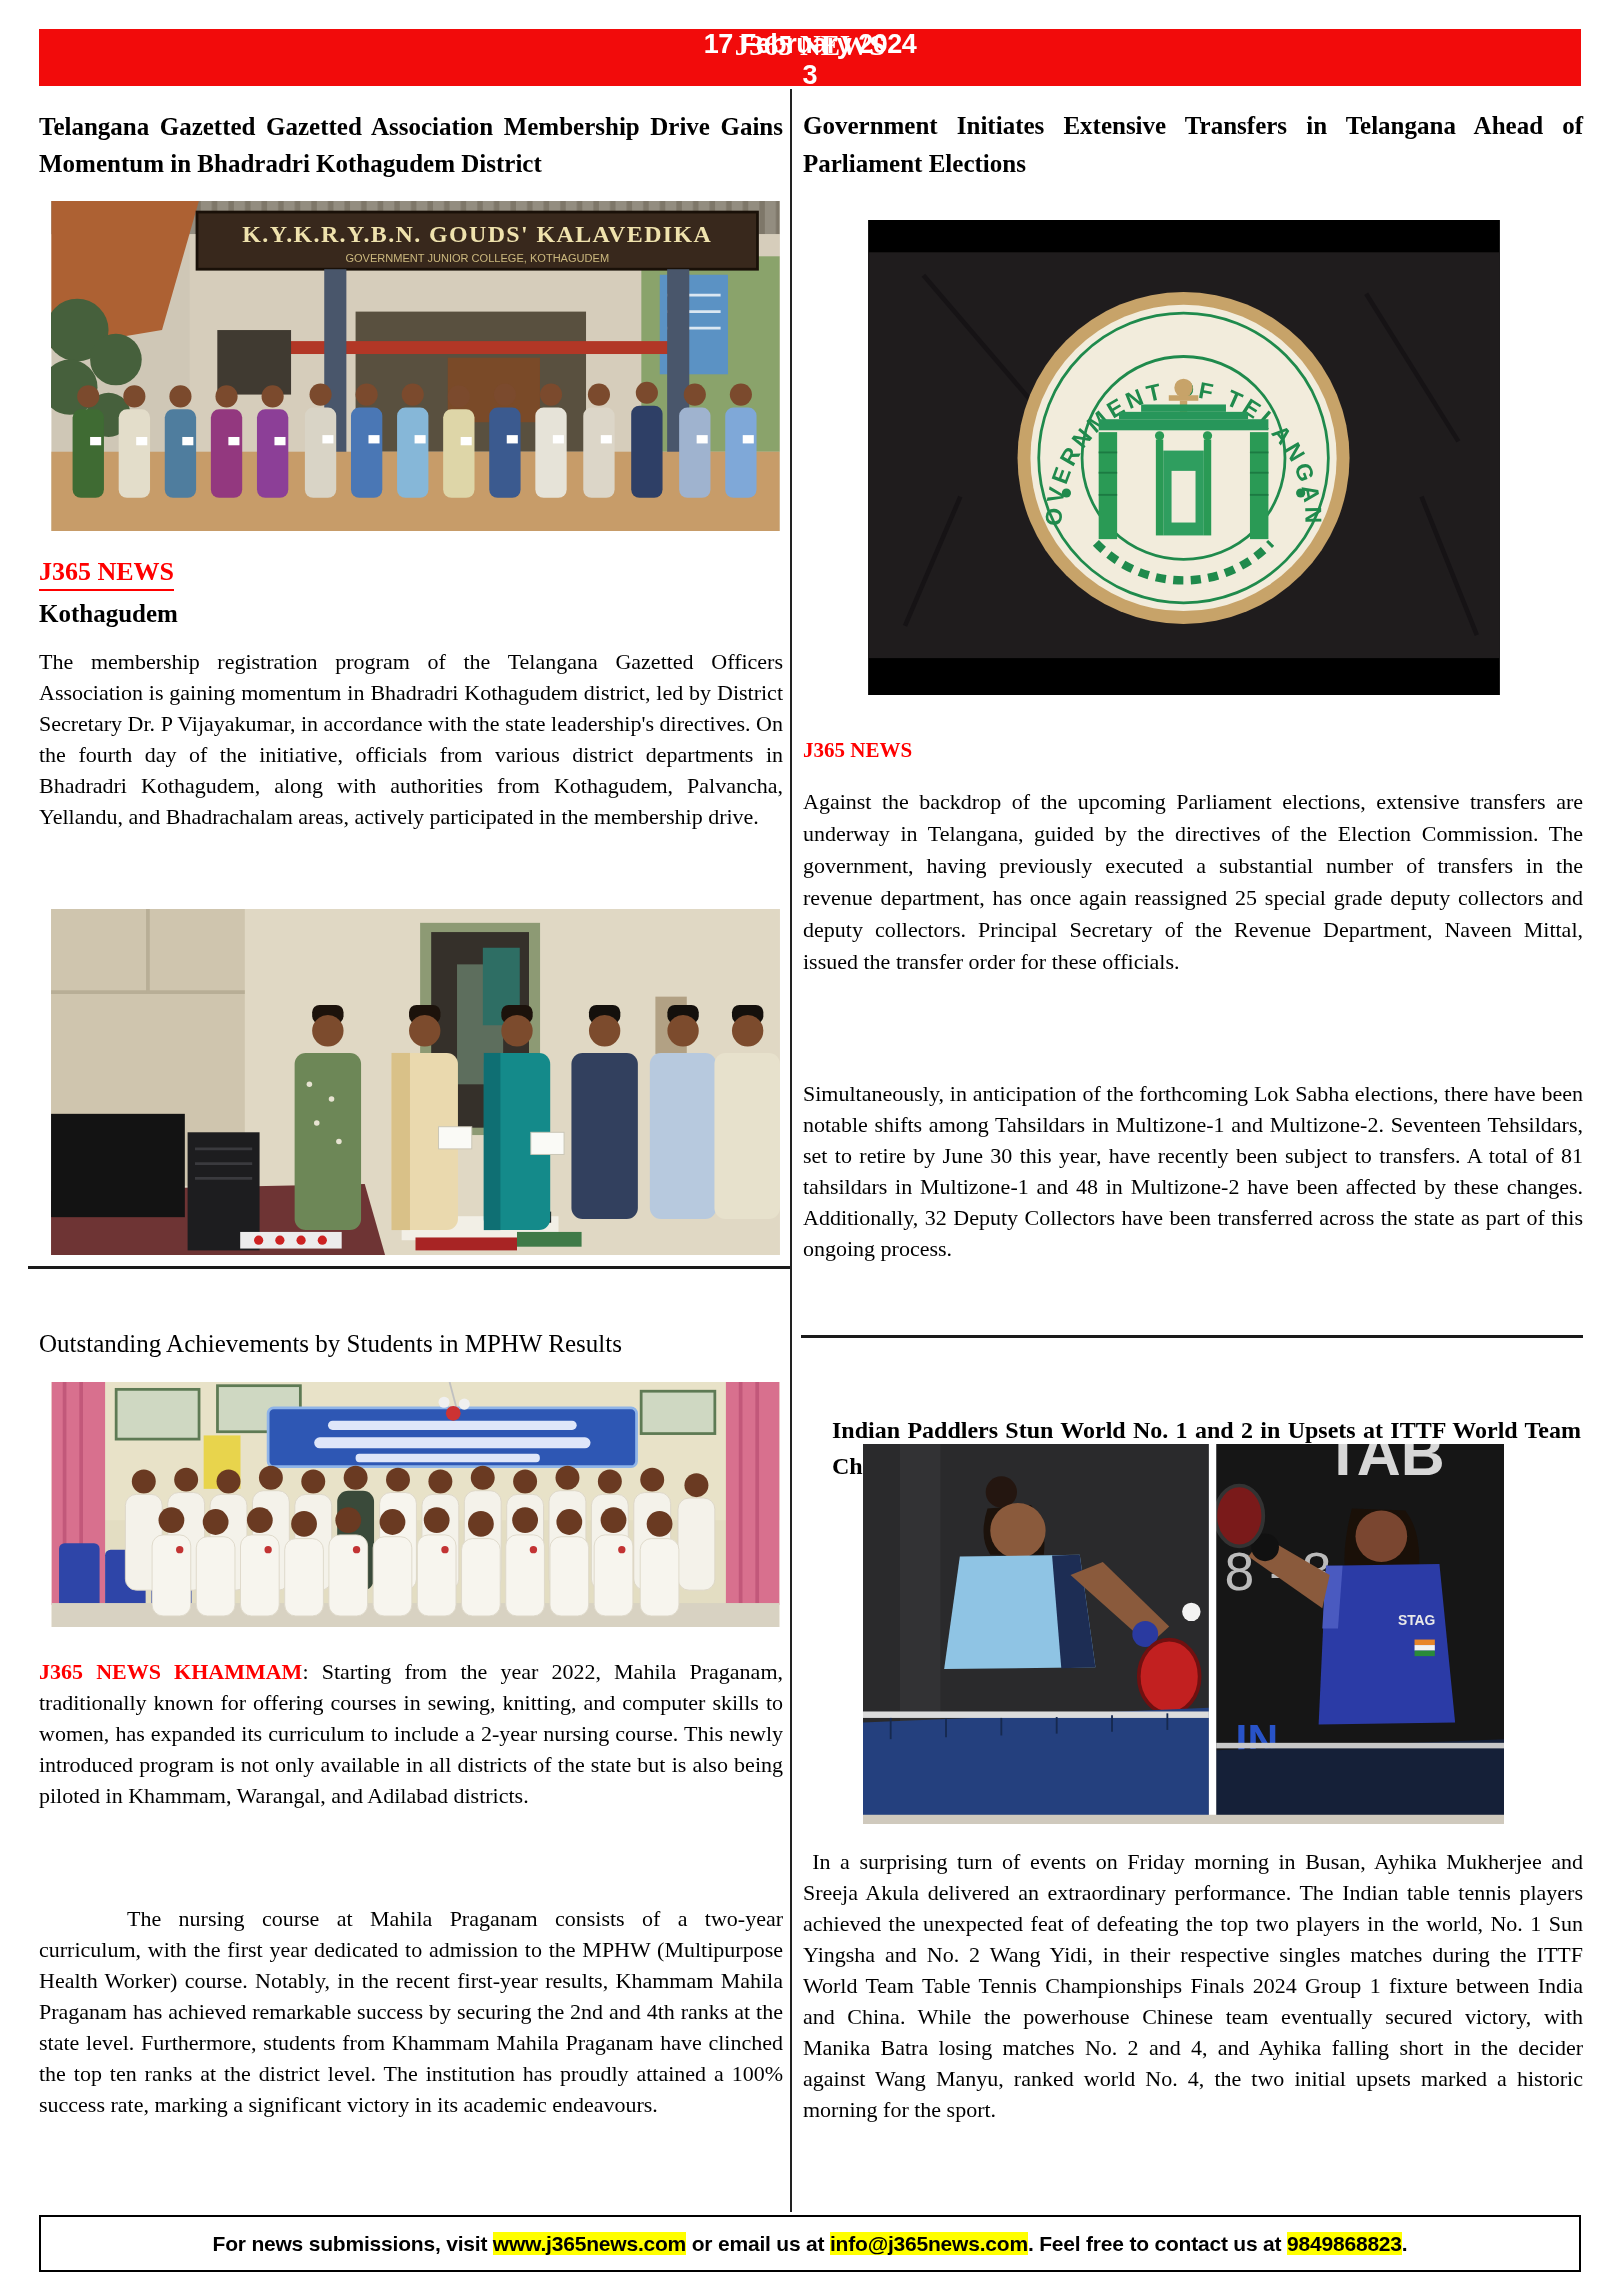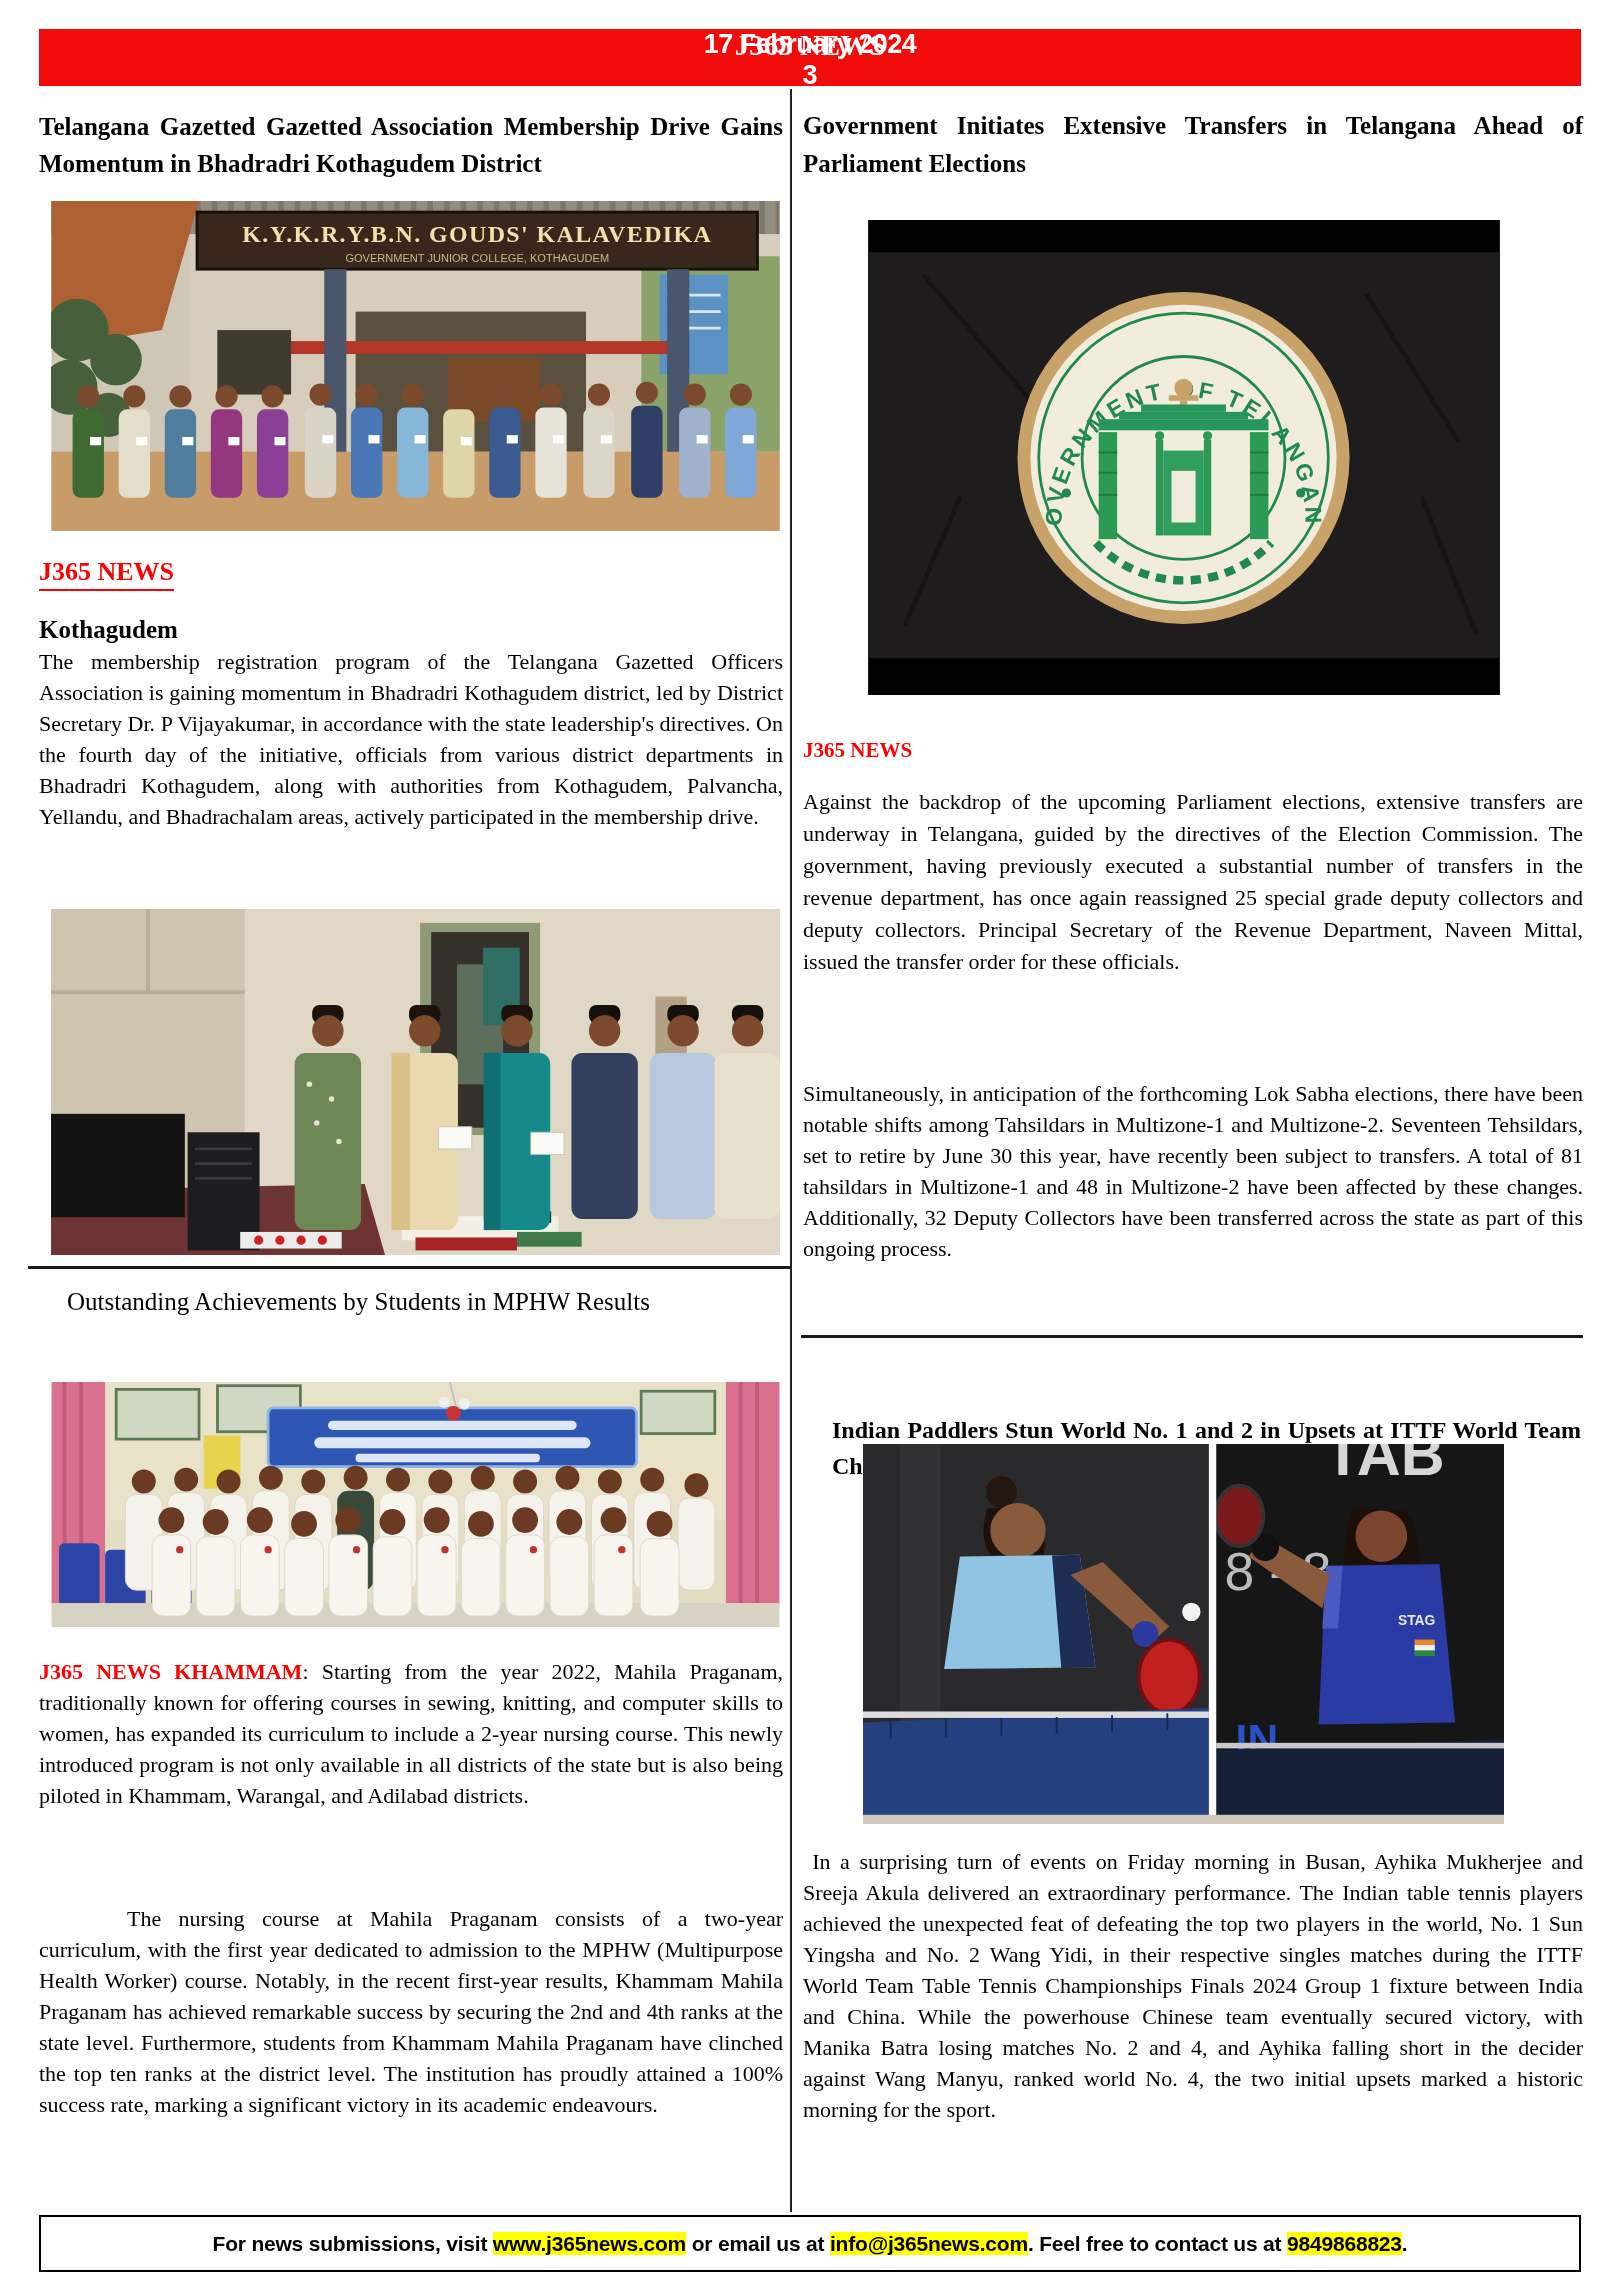--- a/index.html
+++ b/index.html
@@ -148,21 +148,21 @@
         </g>
       <g>
           <circle cx="748" cy="210" r="12" fill="#7b4a2d"></circle>
           <rect x="731" y="224" width="34" height="98" rx="9" fill="#7fa8d8"></rect>
           <rect x="750" y="254" width="12" height="9" fill="#fff"></rect>
         </g>
     </g>
   </svg>
 
   <div class="byline-red" style="left:39px;top:557px;font-size:26px;border-bottom:2.8px solid #ff0000;padding-bottom:1.8px;">J365 NEWS</div>
-  <div style="position:absolute;left:39px;top:600px;font-size:25px;font-weight:bold;margin-top:16px;">Kothagudem</div>
+  <div style="position:absolute;left:39px;top:600px;font-size:25px;font-weight:bold;">Kothagudem</div>
 
   <div class="body-text" style="left:39px;top:646px;width:744px;">The membership registration program of the Telangana Gazetted Officers Association is gaining momentum in Bhadradri Kothagudem district, led by District Secretary Dr. P Vijayakumar, in accordance with the state leadership's directives. On the fourth day of the initiative, officials from various district departments in Bhadradri Kothagudem, along with authorities from Kothagudem, Palvancha, Yellandu, and Bhadrachalam areas, actively participated in the membership drive.</div>
 
   <svg class="photo" style="left:51px;top:909px;" width="729" height="346" viewBox="0 0 790 375">
     <rect width="790" height="375" fill="#e0d8c4"></rect>
     <rect width="210" height="300" fill="#cfc5ae"></rect>
     <g stroke="#b8ae96" stroke-width="4">
         <line x1="0" y1="90" x2="210" y2="90"></line>
         <line x1="105" y1="0" x2="105" y2="90"></line>
       </g>
@@ -229,21 +229,21 @@
           <circle cx="755" cy="132" r="17" fill="#7c4b2d"></circle>
           <rect x="719" y="156" width="71" height="180" rx="12" fill="#e7e1cc"></rect>
         </g>
       <rect x="420" y="236" width="36" height="24" fill="#fafaf6" stroke="#c8c4b4"></rect>
       <rect x="520" y="242" width="36" height="24" fill="#fafaf6" stroke="#c8c4b4"></rect>
     </g>
   </svg>
 
   <div class="hr-line" style="left:28px;top:1266px;width:762px;"></div>
 
-  <div class="headline light" style="left:39px;top:1283px;width:744px;margin-left:28px;">Outstanding Achievements by Students in MPHW Results</div>
+  <div class="headline light" style="left:39px;top:1325px;width:744px;">Outstanding Achievements by Students in MPHW Results</div>
 
   <svg class="photo" style="left:51px;top:1382px;" width="729" height="245" viewBox="0 0 790 266">
     <rect width="790" height="266" fill="#e3ddc2"></rect>
     <rect width="790" height="150" fill="#e8e2c8"></rect>
     <g fill="#cfd8c2" stroke="#5e7a54" stroke-width="3">
       <rect x="70" y="8" width="90" height="54"></rect>
         <rect x="180" y="4" width="90" height="50"></rect>
         <rect x="640" y="10" width="80" height="46"></rect>
     </g>
     <rect x="165" y="58" width="40" height="58" fill="#e8d44c"></rect>

